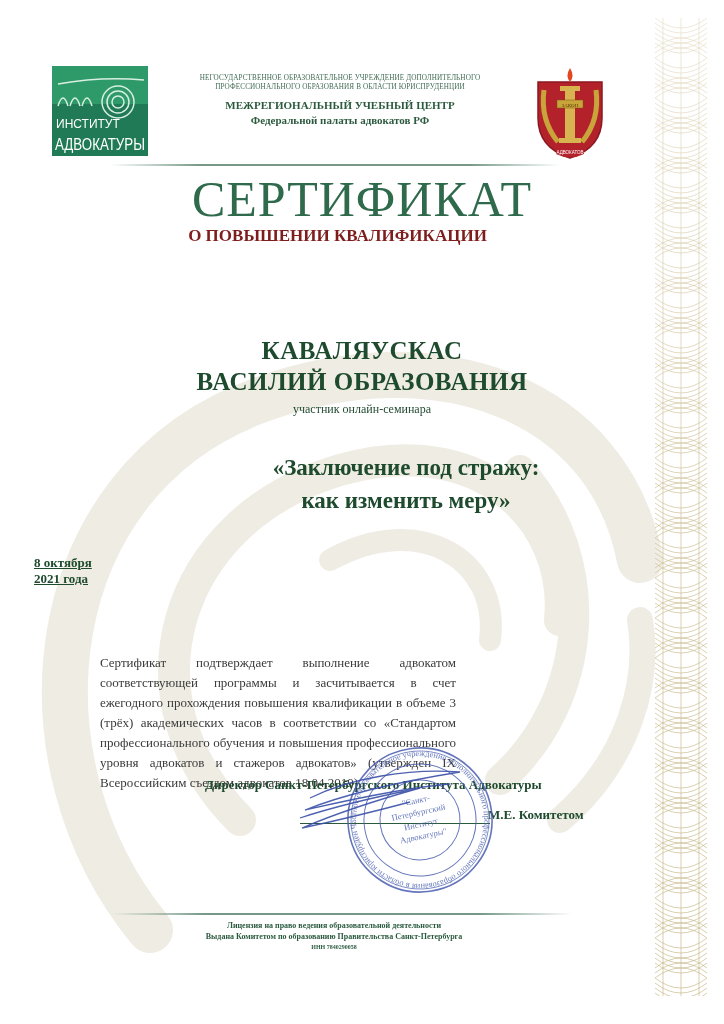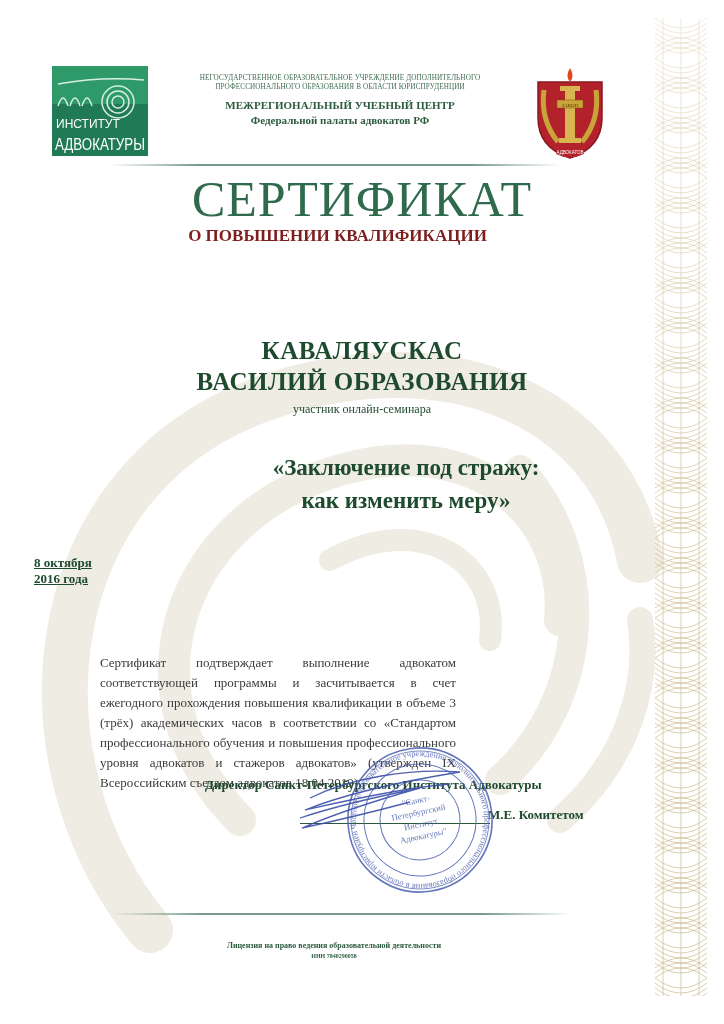--- a/index.html
+++ b/index.html
@@ -37,21 +37,21 @@
   .date2 { top: 571px; }
 
   .body-text { left: 100px; top: 653px; width: 356px; font-size: 13px; line-height: 20px; color: #3a3a3a; text-align: justify; }
 
   .director { left: 205px; top: 777px; width: 420px; color: #1e4a2e; font-size: 13px; font-weight: bold; }
   .sig-line { position: absolute; left: 300px; top: 823px; width: 190px; height: 1px; background: #2a5a3a; z-index: 2; }
   .signer { left: 488px; top: 807px; color: #1e4a2e; font-size: 13px; font-weight: bold; }
   .stamp { left: 335px; top: 745px; width: 170px; height: 150px; z-index: 3; }
   .signature { left: 290px; top: 758px; width: 180px; height: 80px; z-index: 4; }
 
-  .footer { left: 0; width: 668px; top: 920px; text-align: center; color: #2a5a3e; font-weight: bold; margin-top: 20px; }
+  .footer { left: 0; width: 668px; top: 920px; text-align: center; color: #2a5a3e; font-weight: bold; }
   .footer .l { font-size: 8px; line-height: 11px; }
   .footer .inn { font-size: 6px; line-height: 10px; }
 </style>
 </head>
 <body>
 
 <div class="page">
 
   <svg class="bg-swirl" viewBox="0 0 724 1024">
     <g fill="none" stroke="#efece3" stroke-linecap="round">
@@ -138,21 +138,21 @@
   <div class="layer subtitle">О ПОВЫШЕНИИ КВАЛИФИКАЦИИ</div>
 
   <div class="layer name1">КАВАЛЯУСКАС</div>
   <div class="layer name2">ВАСИЛИЙ ОБРАЗОВАНИЯ</div>
   <div class="layer role">участник онлайн-семинара</div>
 
   <div class="layer topic1">«Заключение под стражу:</div>
   <div class="layer topic2">как изменить меру»</div>
 
   <div class="layer date date1">8 октября</div>
-  <div class="layer date date2">2016 года</div>
+  <div class="layer date date2">2021 года</div>
 
   <div class="layer body-text">Сертификат подтверждает выполнение адвокатом соответствующей программы и засчитывается в счет ежегодного прохождения повышения квалификации в объеме 3 (трёх) академических часов в соответствии со «Стандартом профессионального обучения и повышения профессионального уровня адвокатов и стажеров адвокатов» (утвержден IX Всероссийским съездом адвокатов 18.04.2019).</div>
 
   <div class="layer director">Директор Санкт-Петербургского Института Адвокатуры</div>
   <div class="sig-line"></div>
   <div class="layer signer">М.Е. Комитетом</div>
 
   <div class="layer stamp">
     <svg width="170" height="150" viewBox="0 0 170 150">
       <defs>
@@ -182,15 +182,16 @@
         <path d="M20 40 C 60 20, 120 10, 170 14 C 120 22, 60 34, 15 52 C 50 44, 110 30, 160 26"></path>
         <path d="M10 60 C 40 50, 80 40, 130 30 C 80 44, 40 58, 12 70 C 50 62, 90 52, 120 44"></path>
       </g>
     </svg>
   </div>
 
   <div class="divider" style="left:112px; top:913px; width:460px;"></div>
 
   <div class="layer footer">
     <div class="l">Лицензия на право ведения образовательной деятельности</div>
+    <div class="l">Выдана Комитетом по образованию Правительства Санкт-Петербурга</div>
     <div class="inn">ИНН 7840290058</div>
   </div>
 </div>
 
 </body></html>

